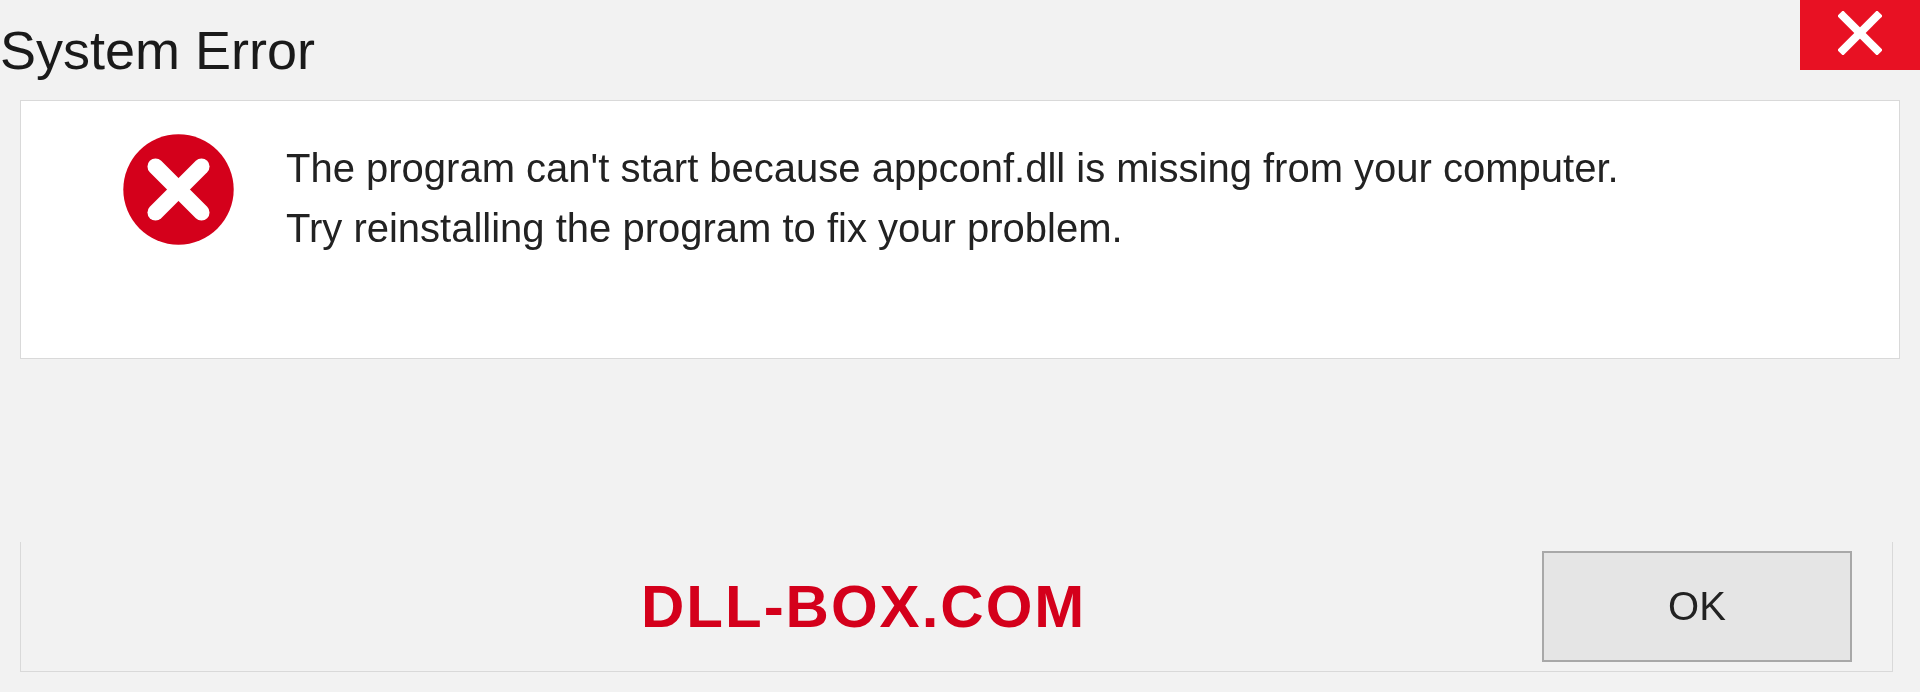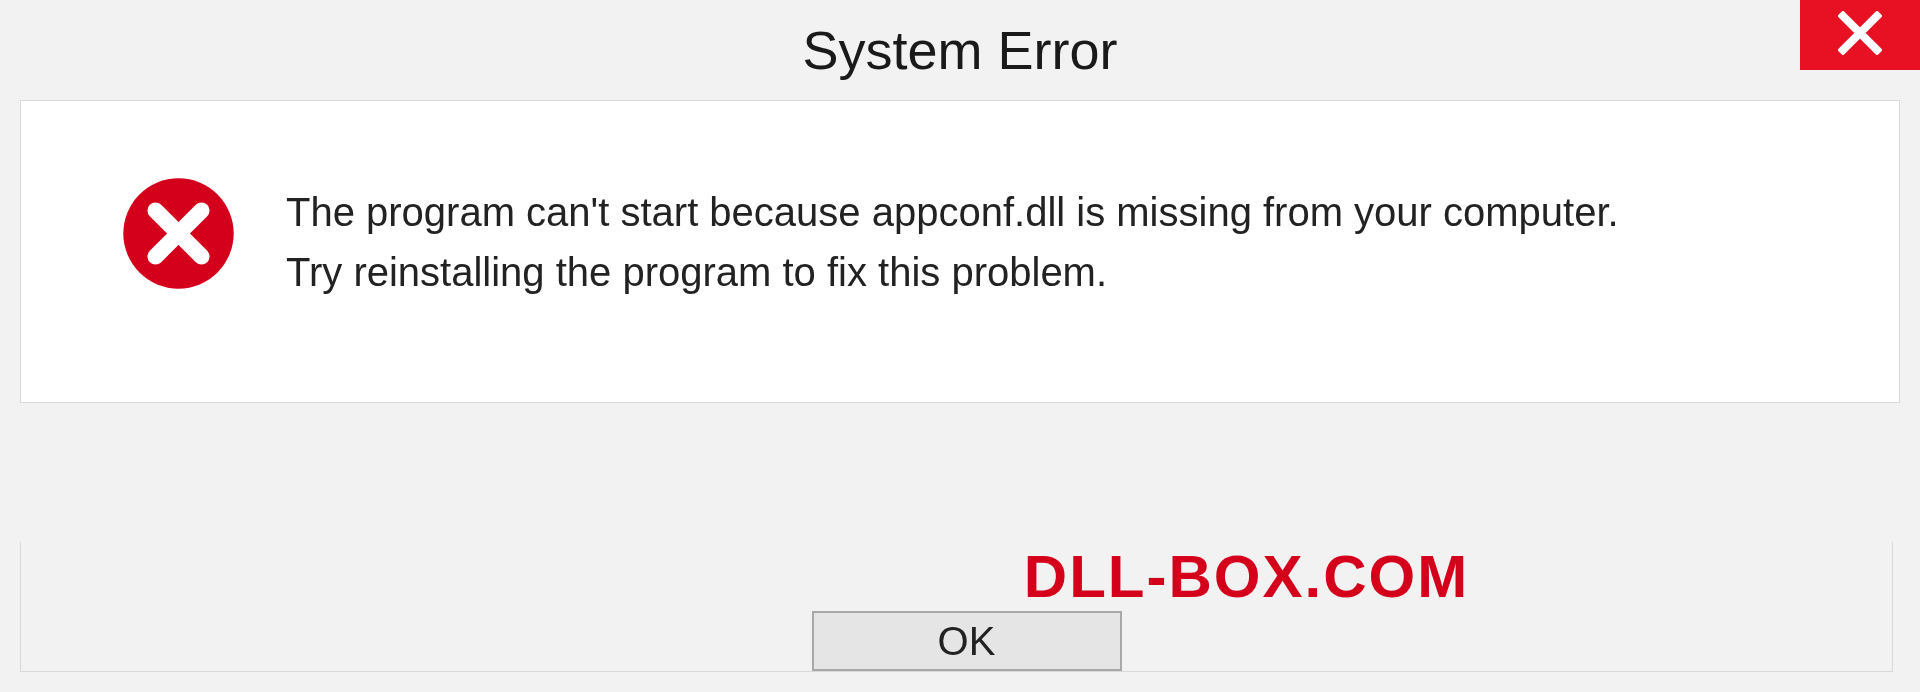--- a/index.html
+++ b/index.html
@@ -13,21 +13,21 @@
       background: #f2f2f2;
       font-family: "Segoe UI", Tahoma, Arial, sans-serif;
       position: relative;
       overflow: hidden;
     }
     .titlebar {
       position: relative;
       height: 100px;
       display: flex;
       align-items: center;
-      justify-content: center;
+      justify-content: flex-start;
     }
     .title-text {
       font-size: 54px;
       color: #1a1a1a;
       font-weight: 400;
     }
     .close-btn {
       position: absolute;
       top: 0;
       right: 0;
@@ -43,21 +43,21 @@
       width: 44px;
       height: 44px;
     }
     .content-panel {
       position: absolute;
       top: 100px;
       left: 20px;
       right: 20px;
       background: #ffffff;
       border: 1px solid #d9d9d9;
-      padding: 75px 40px 100px 40px;
+      padding: 31px 40px 100px 40px;
       display: flex;
       align-items: flex-start;
     }
     .error-icon-wrap {
       flex: 0 0 auto;
       width: 115px;
       height: 115px;
       margin-left: 60px;
       margin-right: 50px;
       display: flex;
@@ -80,21 +80,20 @@
       bottom: 20px;
       height: 130px;
       background: #f2f2f2;
       border-left: 1px solid #d9d9d9;
       border-right: 1px solid #d9d9d9;
       border-bottom: 1px solid #d9d9d9;
       display: flex;
       align-items: center;
       justify-content: space-between;
       padding: 0 40px 0 60px;
-      flex-direction: column;
     }
     .watermark {
       font-size: 60px;
       font-weight: 800;
       color: #d4001b;
       letter-spacing: 2px;
       font-family: Arial, sans-serif;
       margin-left: 560px;
     }
     .ok-button {
@@ -128,21 +127,21 @@
 <div class="content-panel">
   <div class="error-icon-wrap">
     <svg viewBox="0 0 100 100" width="115" height="115">
       <circle cx="50" cy="50" r="48" fill="#d4001b"></circle>
       <line x1="30" y1="30" x2="70" y2="70" stroke="#ffffff" stroke-width="14" stroke-linecap="round"></line>
       <line x1="70" y1="30" x2="30" y2="70" stroke="#ffffff" stroke-width="14" stroke-linecap="round"></line>
     </svg>
   </div>
   <div class="message-block">
     <div class="message-line">The program can't start because appconf.dll is missing from your computer.</div>
-    <div class="message-line">Try reinstalling the program to fix this problem.</div>
+    <div class="message-line">Try reinstalling the program to fix your problem.</div>
   </div>
 </div>
 
 <div class="footer-bar">
   <span class="watermark">DLL-BOX.COM</span>
   <div class="ok-button">
     <span>OK</span>
   </div>
 </div>
 

